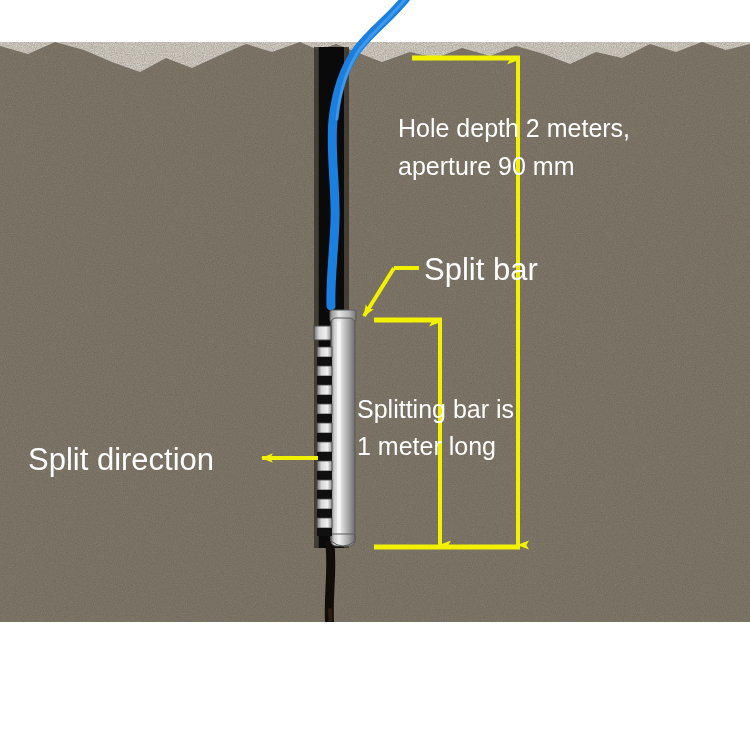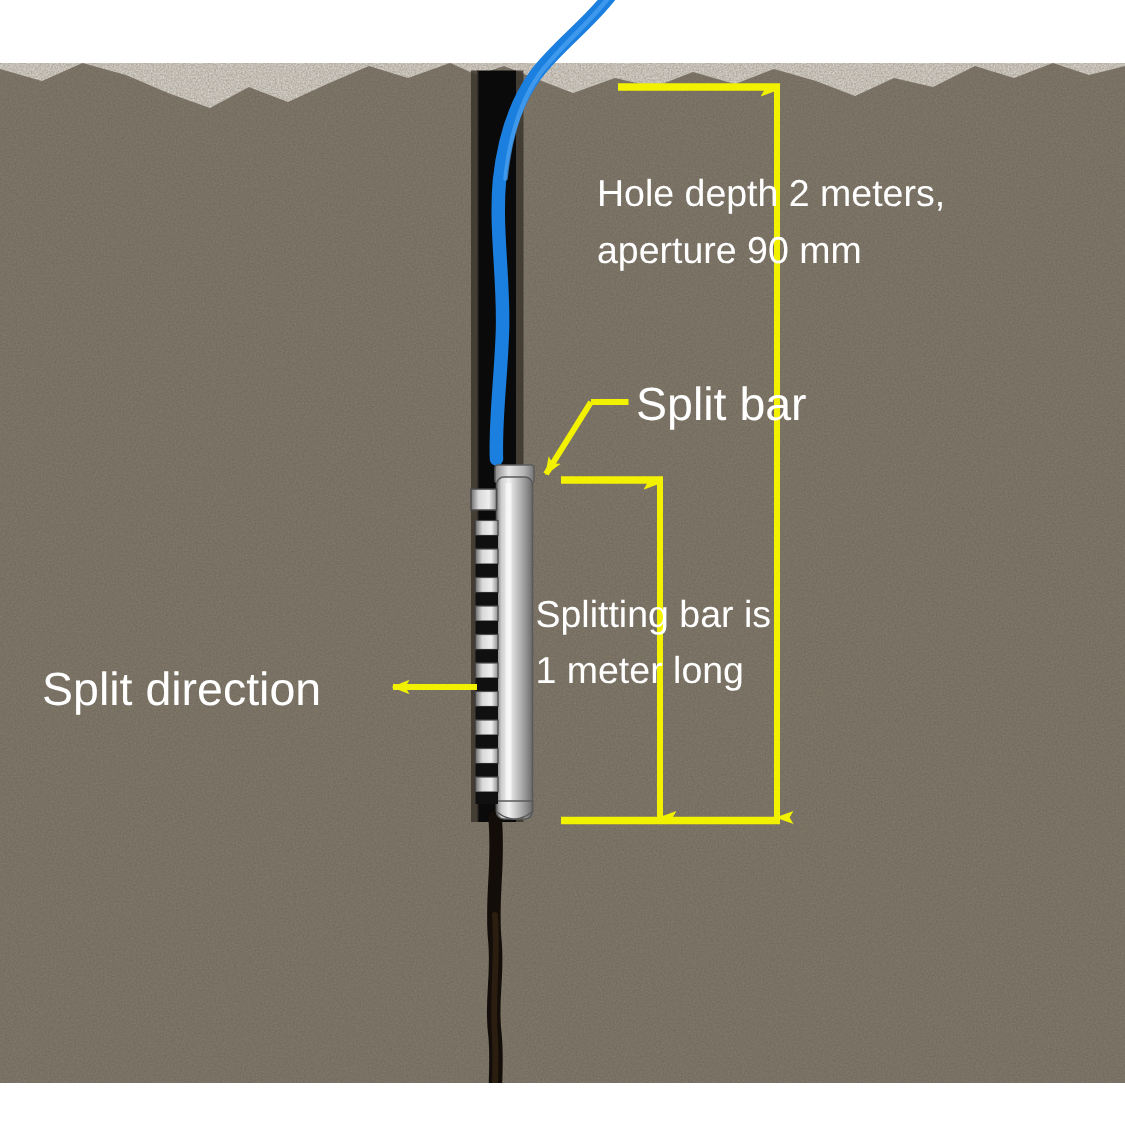--- a/index.html
+++ b/index.html
@@ -6,21 +6,21 @@
     margin: 0;
     padding: 0;
     background: #ffffff;
   }
   body {
     font-family: "Liberation Sans", sans-serif;
   }
   #stage {
     position: relative;
     width: 750px;
-    height: 722px;
+    height: 622px;
     overflow: hidden;
     background: #ffffff;
   }
   #stage svg {
     position: absolute;
     left: 0;
     top: 0;
   }
   .dim-text {
     fill: #ffffff;

